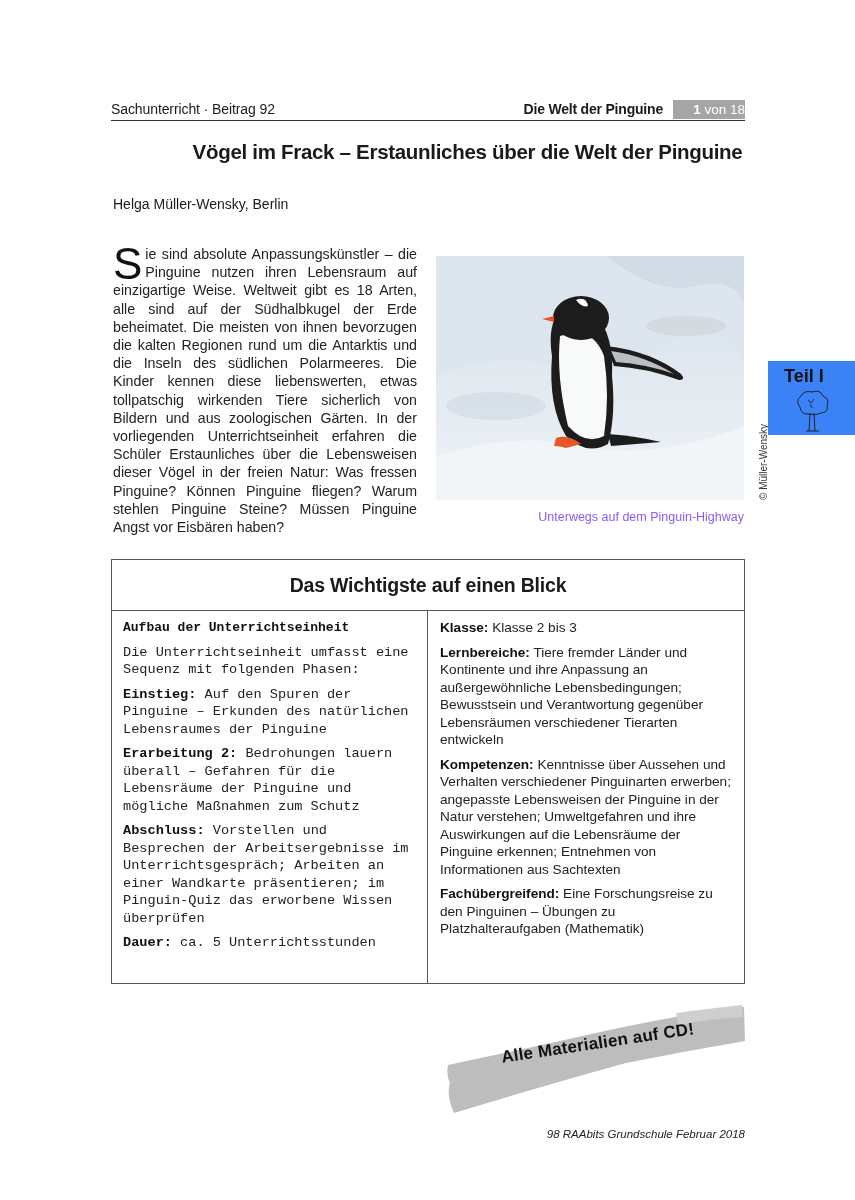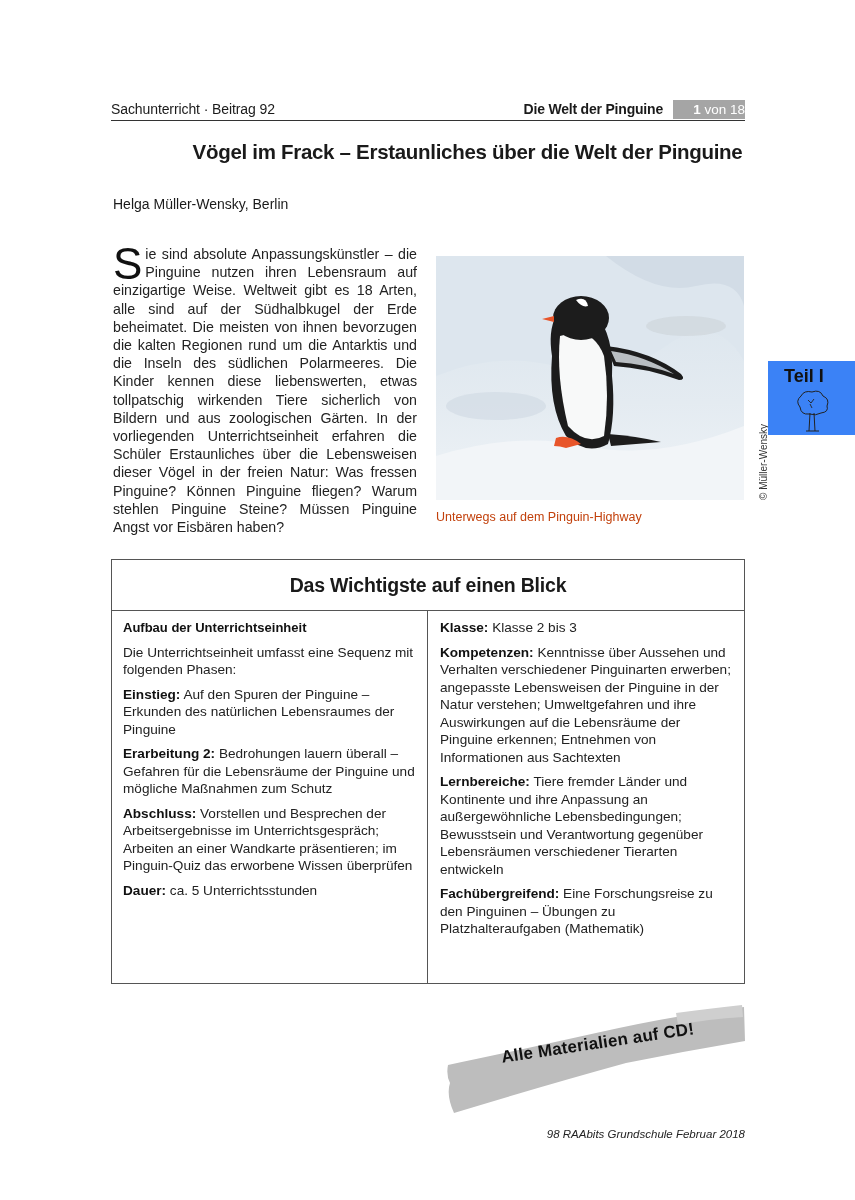--- a/index.html
+++ b/index.html
@@ -15,33 +15,33 @@
   .title { position: absolute; left: 0; width: 855px; top: 140px; text-align: center; font-size: 20.5px; font-weight: bold; letter-spacing: -0.3px; padding-left: 40px; }
   .author { position: absolute; left: 113px; top: 196px; font-size: 14px; }
 
   
   .intro { position: absolute; left: 113px; top: 245px; width: 304px; font-size: 14.2px; line-height: 18.2px; text-align: justify; color: #222; }
   .dropcap { float: left; font-size: 44px; line-height: 34px; margin: 2px 3px 0 0; font-weight: normal; color: #111; }
 
   
   .photo { position: absolute; left: 436px; top: 256px; width: 308px; height: 244px; overflow: hidden; background: #dfe8ef; }
   .photo svg { display: block; }
-  .caption { position: absolute; left: 436px; width: 308px; top: 510px; text-align: left; font-size: 12.5px; color: #c2410c; }
+  .caption { position: absolute; left: 436px; width: 308px; top: 510px; text-align: right; font-size: 12.5px; color: #8b5cf6; }
   .credit { position: absolute; left: 758px; top: 500px; transform-origin: left top; transform: rotate(-90deg); font-size: 10px; color: #333; white-space: nowrap; }
 
   
   .sidetab { position: absolute; left: 768px; top: 361px; width: 87px; height: 74px; background: #3b82f6; }
   .sidetab-label { position: absolute; left: 16px; top: 5px; font-size: 18px; font-weight: bold; color: #111; }
   .sidetab-tree { position: absolute; left: 24px; top: 28px; }
 
   
   .box { position: absolute; left: 111px; top: 559px; width: 632px; height: 423px; border: 1px solid #555; }
   .box-title { height: 50px; border-bottom: 1px solid #555; text-align: center; line-height: 50px; font-size: 19.5px; font-weight: bold; letter-spacing: -0.2px; }
   .cols { position: absolute; top: 51px; left: 0; right: 0; bottom: 0; }
-  .col-left { position: absolute; left: 0; top: 0; width: 315px; bottom: 0; border-right: 1px solid #555; }
+  .col-left { position: absolute; left: 0; top: 0; width: 315px; bottom: 0; border-right: 1px solid #555; font-family: Liberation Mono, monospace; }
   .col-right { position: absolute; left: 316px; top: 0; right: 0; bottom: 0; }
   .col-inner { padding: 8px 11px 0 11px; font-size: 13.6px; line-height: 17.5px; color: #222; }
   .col-right .col-inner { padding-left: 12px; }
   .para { margin: 0 0 7px 0; }
   .para b { font-weight: bold; color: #111; }
   .box-heading { font-weight: bold; font-size: 13px; color: #111; margin-bottom: 7px; }
 
   
   .brush { position: absolute; left: 446px; top: 1005px; width: 300px; height: 112px; }
   .brush-text { position: absolute; left: 500px; top: 1048px; font-size: 17px; font-weight: bold; color: #111; transform: rotate(-8.5deg); transform-origin: left top; white-space: nowrap; letter-spacing: 0.2px; }
@@ -115,22 +115,22 @@
         <p class="para"><span>Die Unterrichtseinheit umfasst eine Sequenz mit folgenden Phasen:</span></p>
         <p class="para"><b>Einstieg:</b><span> Auf den Spuren der Pinguine – Erkunden des natürlichen Lebensraumes der Pinguine</span></p>
         <p class="para"><b>Erarbeitung 2:</b><span> Bedrohungen lauern überall – Gefahren für die Lebensräume der Pinguine und mögliche Maßnahmen zum Schutz</span></p>
         <p class="para"><b>Abschluss:</b><span> Vorstellen und Besprechen der Arbeitsergebnisse im Unterrichtsgespräch; Arbeiten an einer Wandkarte präsentieren; im Pinguin-Quiz das erworbene Wissen überprüfen</span></p>
         <p class="para"><b>Dauer:</b><span> ca. 5 Unterrichtsstunden</span></p>
       </div>
     </div>
     <div class="col-right">
       <div class="col-inner">
         <p class="para"><b>Klasse:</b><span> Klasse 2 bis 3</span></p>
+        <p class="para"><b>Lernbereiche:</b><span> Tiere fremder Länder und Kontinente und ihre Anpassung an außergewöhnliche Lebensbedingungen; Bewusstsein und Verantwortung gegenüber Lebensräumen verschiedener Tierarten entwickeln</span></p>
         <p class="para"><b>Kompetenzen:</b><span> Kenntnisse über Aussehen und Verhalten verschiedener Pinguinarten erwerben; angepasste Lebensweisen der Pinguine in der Natur verstehen; Umweltgefahren und ihre Auswirkungen auf die Lebensräume der Pinguine erkennen; Entnehmen von Informationen aus Sachtexten</span></p>
-        <p class="para"><b>Lernbereiche:</b><span> Tiere fremder Länder und Kontinente und ihre Anpassung an außergewöhnliche Lebensbedingungen; Bewusstsein und Verantwortung gegenüber Lebensräumen verschiedener Tierarten entwickeln</span></p>
         <p class="para"><b>Fachübergreifend:</b><span> Eine Forschungsreise zu den Pinguinen – Übungen zu Platzhalteraufgaben (Mathematik)</span></p>
       </div>
     </div>
   </div>
 </div>
 
 <svg class="brush" viewBox="0 0 300 112">
   <path d="M2 60 Q60 48 150 28 Q230 10 298 2 L299 36 Q240 46 180 58 Q100 80 8 108 Q0 90 4 78 Q0 70 2 60 Z" fill="#bdbdbd"></path>
   <path d="M230 8 Q260 4 296 0 L297 12 Q262 14 232 20 Z" fill="#cfcfcf"></path>
 </svg>

